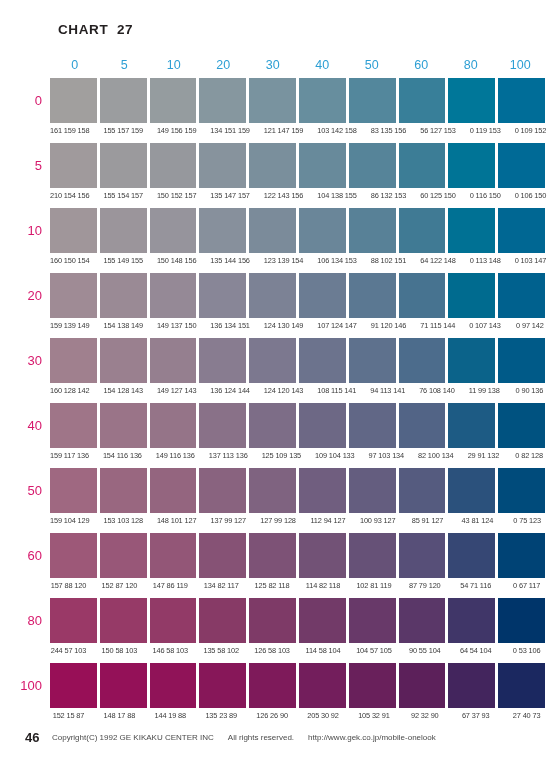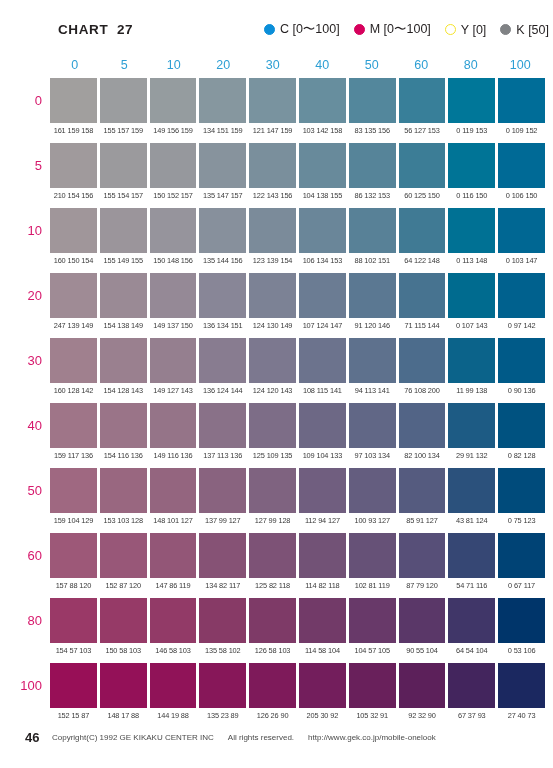--- a/index.html
+++ b/index.html
@@ -82,21 +82,21 @@
     height: 45px;
     gap: 3px;
   }
   .swatch {
     flex: 1 1 0;
     height: 45px;
   }
   .value-strip {
     display: flex;
     height: 16px;
-    gap: 3px;
+    gap: 14px;
     align-items: flex-start;
   }
   .value-cell {
     flex: 1 1 0;
     text-align: center;
     font-size: 7.4px;
     color: #3a3a3a;
     letter-spacing: -0.15px;
     white-space: nowrap;
     line-height: 16px;
@@ -134,38 +134,20 @@
     font-size: 8px;
     color: #4a4a4a;
     white-space: nowrap;
   }
 </style>
 </head>
 <body>
 
 <div id="header">
   <div id="chart-title">CHART  27</div>
-  <div id="legend">
-      <div class="legend-item">
-        <span class="legend-dot" style="background: rgb(10, 142, 217); border: 1px solid rgb(10, 142, 217); box-sizing: border-box;"></span>
-        <span>C [0〜100]</span>
-      </div>
-      <div class="legend-item">
-        <span class="legend-dot" style="background: rgb(214, 0, 92); border: 1px solid rgb(214, 0, 92); box-sizing: border-box;"></span>
-        <span>M [0〜100]</span>
-      </div>
-      <div class="legend-item">
-        <span class="legend-dot" style="background: rgb(255, 255, 255); border: 1px solid rgb(245, 227, 42); box-sizing: border-box;"></span>
-        <span>Y [0]</span>
-      </div>
-      <div class="legend-item">
-        <span class="legend-dot" style="background: rgb(128, 130, 133); border: 1px solid rgb(128, 130, 133); box-sizing: border-box;"></span>
-        <span>K [50]</span>
-      </div>
-    </div>
 </div>
 
 <div id="col-header-row">
     <div class="col-header" style="color: rgb(46, 159, 212);">0</div>
     <div class="col-header" style="color: rgb(46, 159, 212);">5</div>
     <div class="col-header" style="color: rgb(46, 159, 212);">10</div>
     <div class="col-header" style="color: rgb(46, 159, 212);">20</div>
     <div class="col-header" style="color: rgb(46, 159, 212);">30</div>
     <div class="col-header" style="color: rgb(46, 159, 212);">40</div>
     <div class="col-header" style="color: rgb(46, 159, 212);">50</div>
@@ -264,21 +246,21 @@
         <div class="swatch" style="background: rgb(149, 137, 150);"></div>
         <div class="swatch" style="background: rgb(136, 134, 151);"></div>
         <div class="swatch" style="background: rgb(124, 130, 149);"></div>
         <div class="swatch" style="background: rgb(107, 124, 147);"></div>
         <div class="swatch" style="background: rgb(91, 120, 146);"></div>
         <div class="swatch" style="background: rgb(71, 115, 144);"></div>
         <div class="swatch" style="background: rgb(0, 107, 143);"></div>
         <div class="swatch" style="background: rgb(0, 97, 142);"></div>
       </div>
       <div class="value-strip">
-        <div class="value-cell">247 139 149</div>
+        <div class="value-cell">159 139 149</div>
         <div class="value-cell">154 138 149</div>
         <div class="value-cell">149 137 150</div>
         <div class="value-cell">136 134 151</div>
         <div class="value-cell">124 130 149</div>
         <div class="value-cell">107 124 147</div>
         <div class="value-cell">91 120 146</div>
         <div class="value-cell">71 115 144</div>
         <div class="value-cell">0 107 143</div>
         <div class="value-cell">0 97 142</div>
       </div>
@@ -298,21 +280,21 @@
         <div class="swatch" style="background: rgb(0, 90, 136);"></div>
       </div>
       <div class="value-strip">
         <div class="value-cell">160 128 142</div>
         <div class="value-cell">154 128 143</div>
         <div class="value-cell">149 127 143</div>
         <div class="value-cell">136 124 144</div>
         <div class="value-cell">124 120 143</div>
         <div class="value-cell">108 115 141</div>
         <div class="value-cell">94 113 141</div>
-        <div class="value-cell">76 108 200</div>
+        <div class="value-cell">76 108 140</div>
         <div class="value-cell">11 99 138</div>
         <div class="value-cell">0 90 136</div>
       </div>
     </div>
     <div class="chart-row">
       <div class="row-label" style="color: rgb(214, 24, 107);">40</div>
       <div class="swatch-strip">
         <div class="swatch" style="background: rgb(159, 117, 136);"></div>
         <div class="swatch" style="background: rgb(154, 116, 136);"></div>
         <div class="swatch" style="background: rgb(149, 116, 136);"></div>
@@ -399,21 +381,21 @@
         <div class="swatch" style="background: rgb(146, 58, 103);"></div>
         <div class="swatch" style="background: rgb(135, 58, 102);"></div>
         <div class="swatch" style="background: rgb(126, 58, 103);"></div>
         <div class="swatch" style="background: rgb(114, 58, 104);"></div>
         <div class="swatch" style="background: rgb(104, 57, 105);"></div>
         <div class="swatch" style="background: rgb(90, 55, 104);"></div>
         <div class="swatch" style="background: rgb(64, 54, 104);"></div>
         <div class="swatch" style="background: rgb(0, 53, 106);"></div>
       </div>
       <div class="value-strip">
-        <div class="value-cell">154 57 103</div>
+        <div class="value-cell">244 57 103</div>
         <div class="value-cell">150 58 103</div>
         <div class="value-cell">146 58 103</div>
         <div class="value-cell">135 58 102</div>
         <div class="value-cell">126 58 103</div>
         <div class="value-cell">114 58 104</div>
         <div class="value-cell">104 57 105</div>
         <div class="value-cell">90 55 104</div>
         <div class="value-cell">64 54 104</div>
         <div class="value-cell">0 53 106</div>
       </div>

